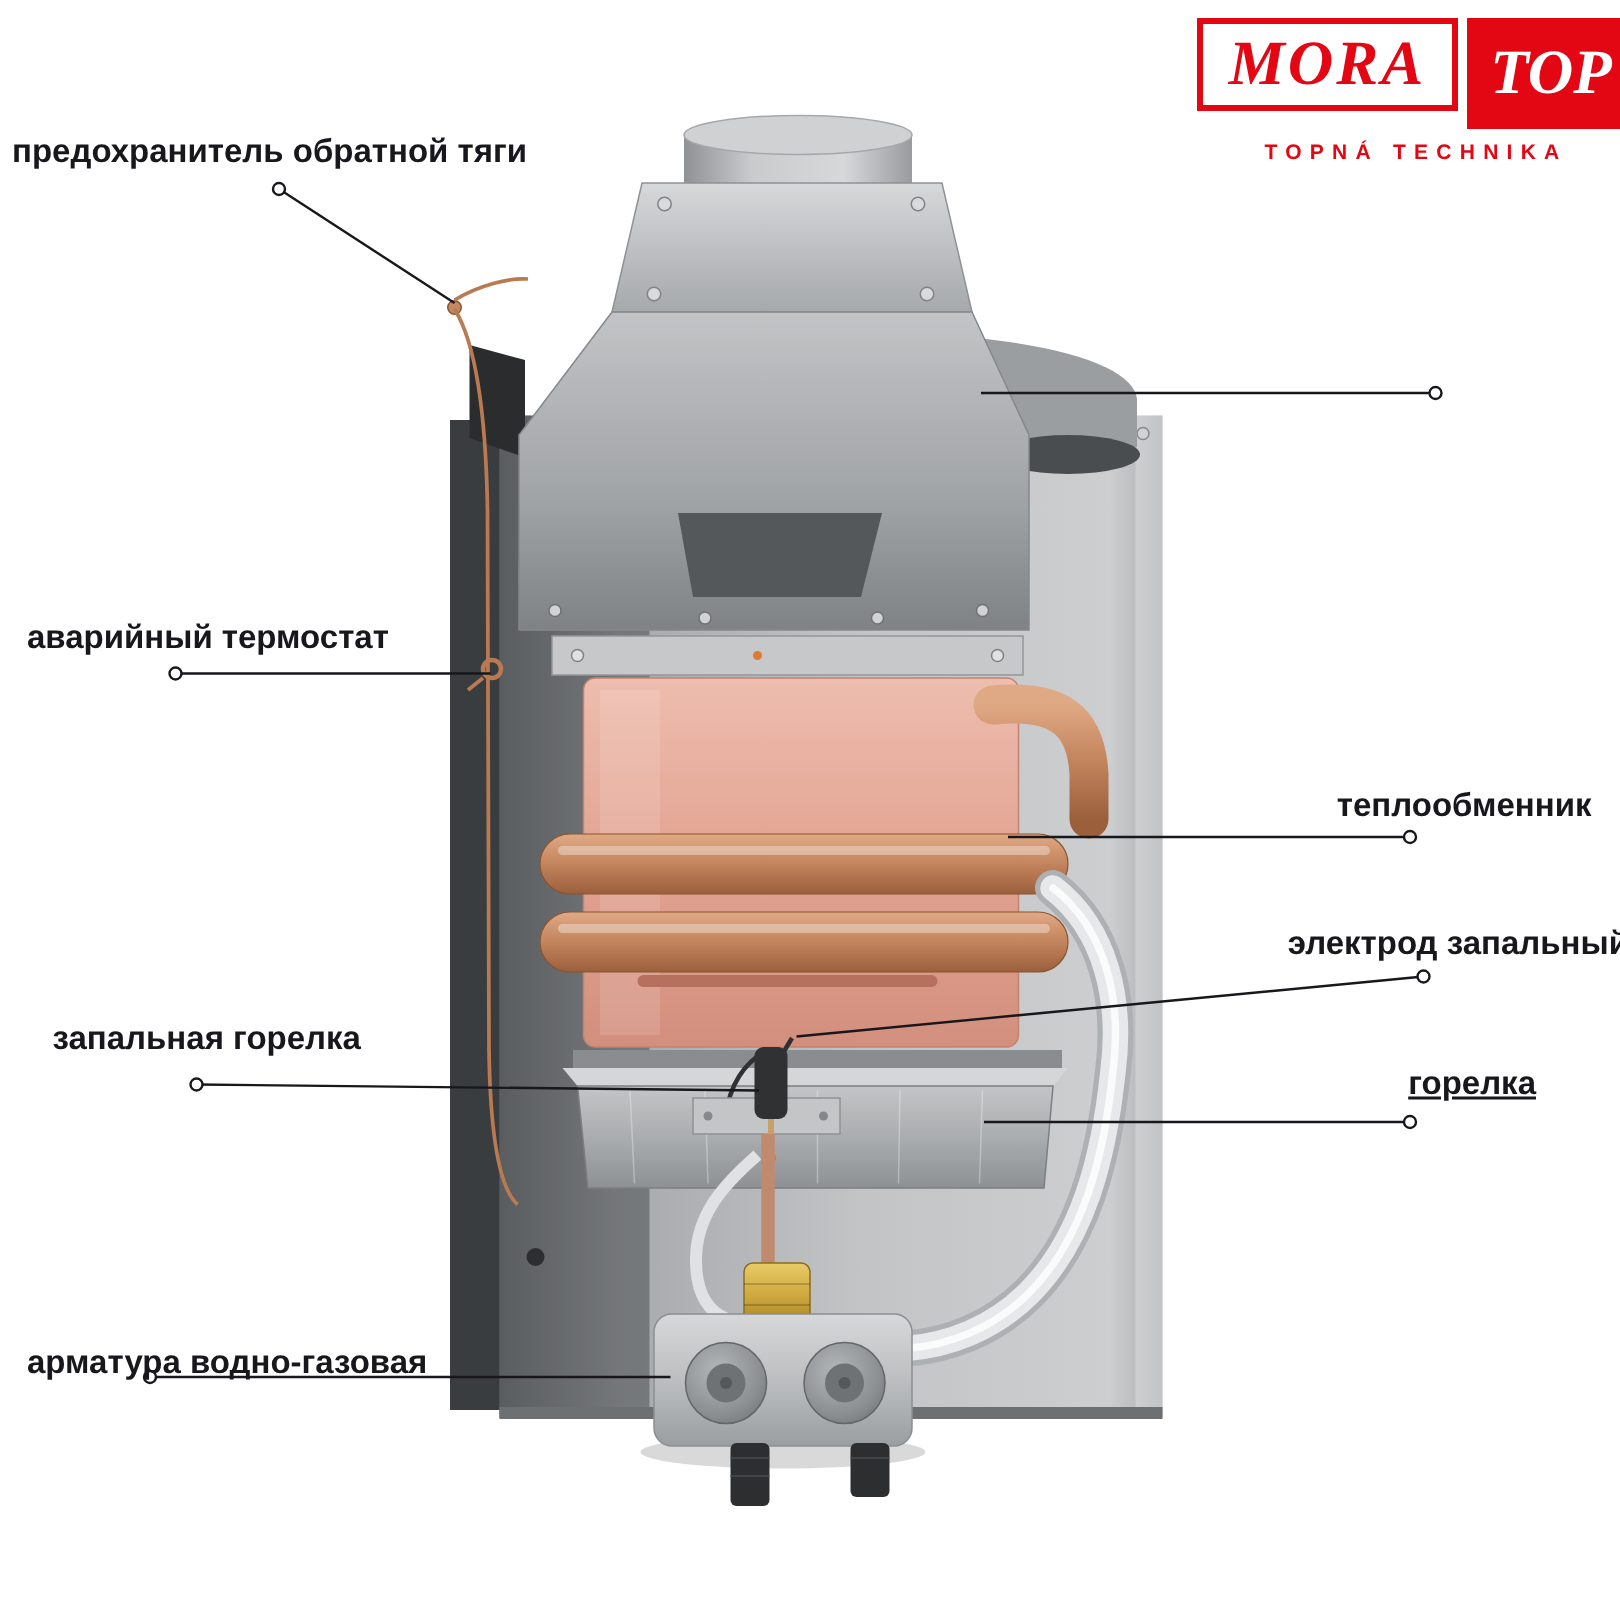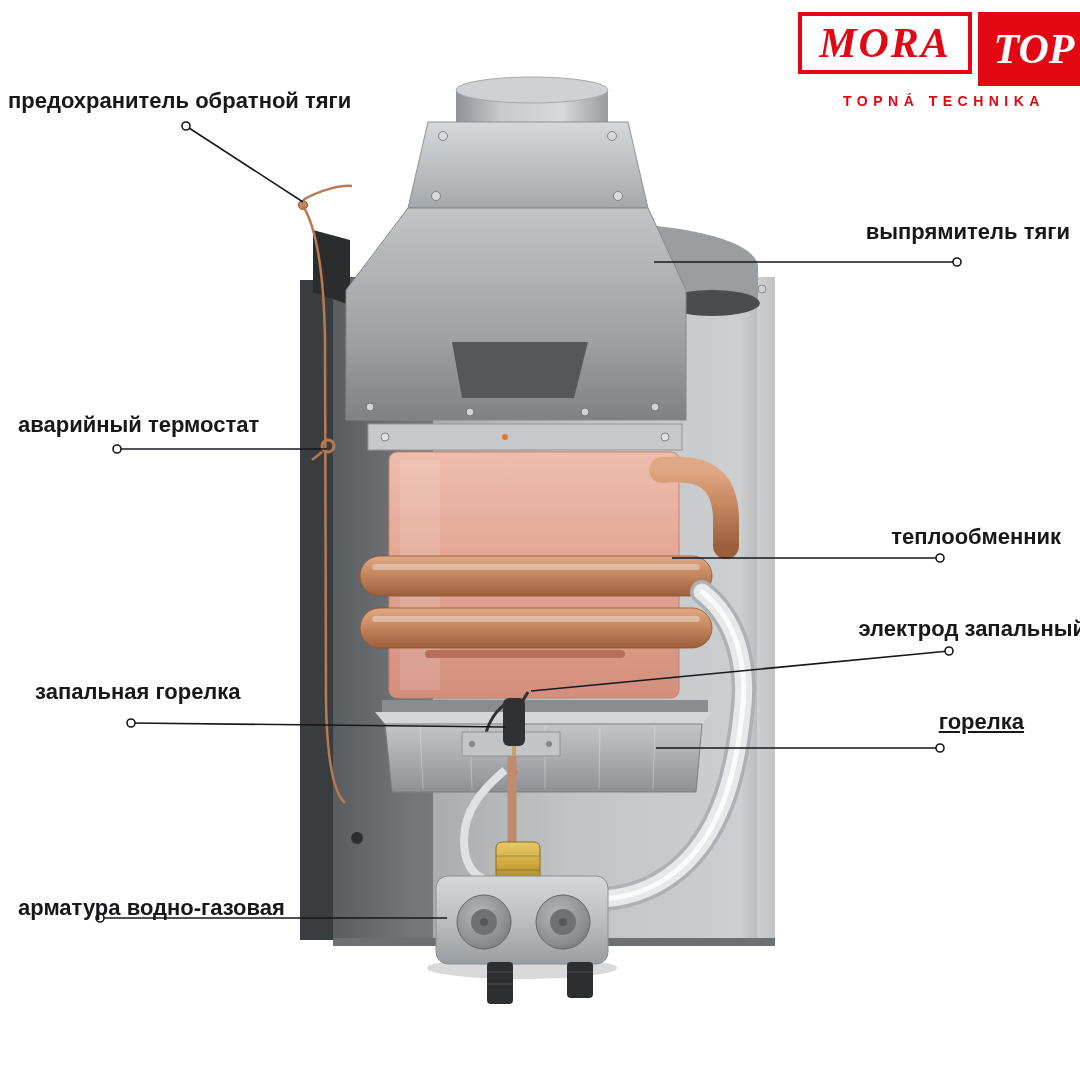--- a/index.html
+++ b/index.html
@@ -243,21 +243,20 @@
         <span>MORA</span>
       </div>
       <div class="logo-top">
         <span>TOP</span>
       </div>
     </div>
     <div class="logo-tagline">TOPNÁ TECHNIKA</div>
   </div>
 
   <div class="label lbl-0">предохранитель обратной тяги</div>
-  <div class="label lbl-1">выпрямитель тяги</div>
   <div class="label lbl-2">аварийный термостат</div>
   <div class="label lbl-3">теплообменник</div>
   <div class="label lbl-4">электрод запальный</div>
   <div class="label lbl-5">запальная горелка</div>
   <div class="label lbl-6">горелка</div>
   <div class="label lbl-7">арматура водно-газовая</div>
 
 </div>
 
 </body></html>

